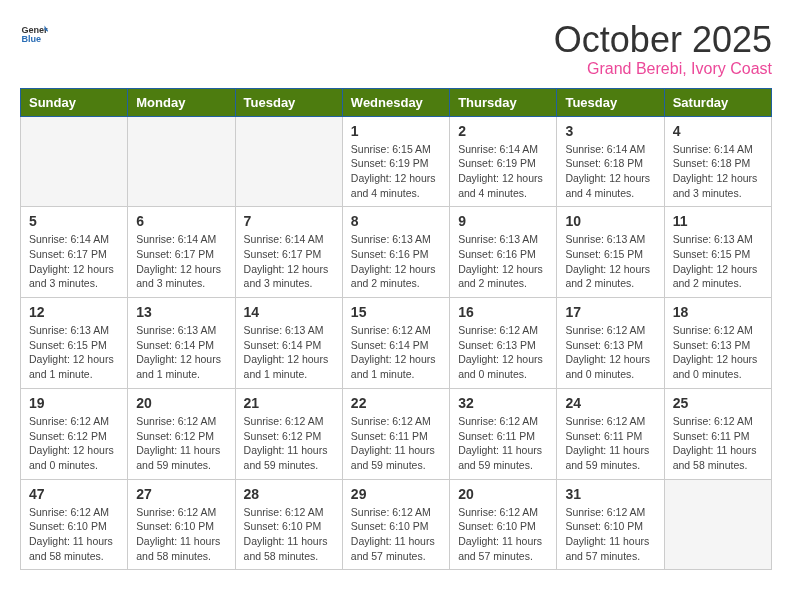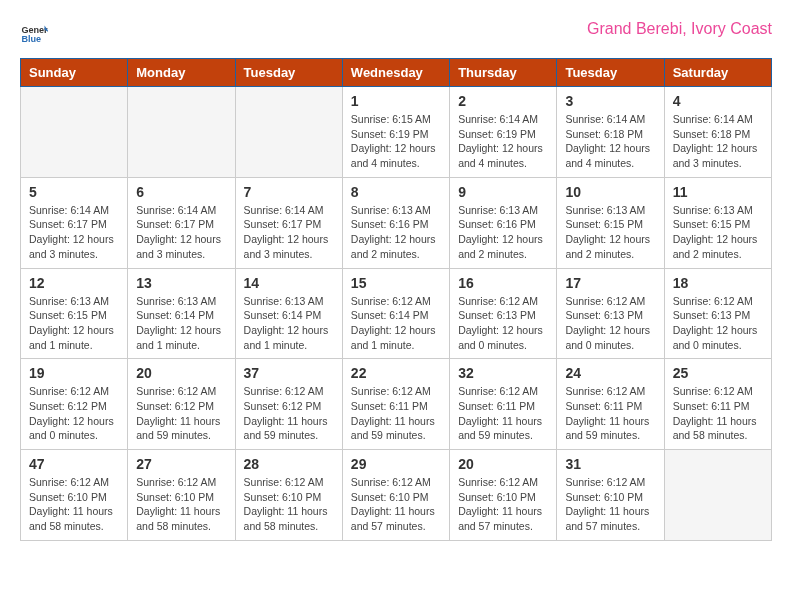--- a/index.html
+++ b/index.html
@@ -37,21 +37,21 @@
     .location-title {
       font-size: 16px;
       color: #ec4899;
     }
     .calendar {
       width: 100%;
       border-collapse: collapse;
       border: 1px solid #ccc;
     }
     .calendar th {
-      background-color: #c2410c;
+      background-color: #4d7c0f;
       color: #fff;
       text-align: left;
       padding: 6px 8px;
       font-size: 13px;
       font-weight: bold;
       border: 1px solid #2060a0;
     }
     .calendar td {
       vertical-align: top;
       padding: 6px 8px;
@@ -82,20 +82,21 @@
 
 <div class="header-area">
   <div class="logo">
     <svg class="logo-icon" viewBox="0 0 40 40" width="40" height="40">
       <text x="2" y="18" font-size="13" font-weight="bold" fill="#333" font-family="Arial">General</text>
       <text x="2" y="32" font-size="13" font-weight="bold" fill="#2a6db5" font-family="Arial">Blue</text>
       <polygon points="35,8 42,18 35,14" fill="#2a6db5"></polygon>
     </svg>
   </div>
   <div class="title-area">
+    <div class="month-title">October 2025</div>
     <div class="location-title">Grand Berebi, Ivory Coast</div>
   </div>
 </div>
 
 <table class="calendar">
   <thead>
     <tr>
     <th>Sunday</th>
         <th>Monday</th>
         <th>Tuesday</th>
@@ -250,21 +251,21 @@
 and 0 minutes.</div>
         </td>
         <td>
           <div class="day-number">20</div>
           <div class="day-info" style="white-space: pre-line;">Sunrise: 6:12 AM
 Sunset: 6:12 PM
 Daylight: 11 hours
 and 59 minutes.</div>
         </td>
         <td>
-          <div class="day-number">37</div>
+          <div class="day-number">21</div>
           <div class="day-info" style="white-space: pre-line;">Sunrise: 6:12 AM
 Sunset: 6:12 PM
 Daylight: 11 hours
 and 59 minutes.</div>
         </td>
         <td>
           <div class="day-number">22</div>
           <div class="day-info" style="white-space: pre-line;">Sunrise: 6:12 AM
 Sunset: 6:11 PM
 Daylight: 11 hours

